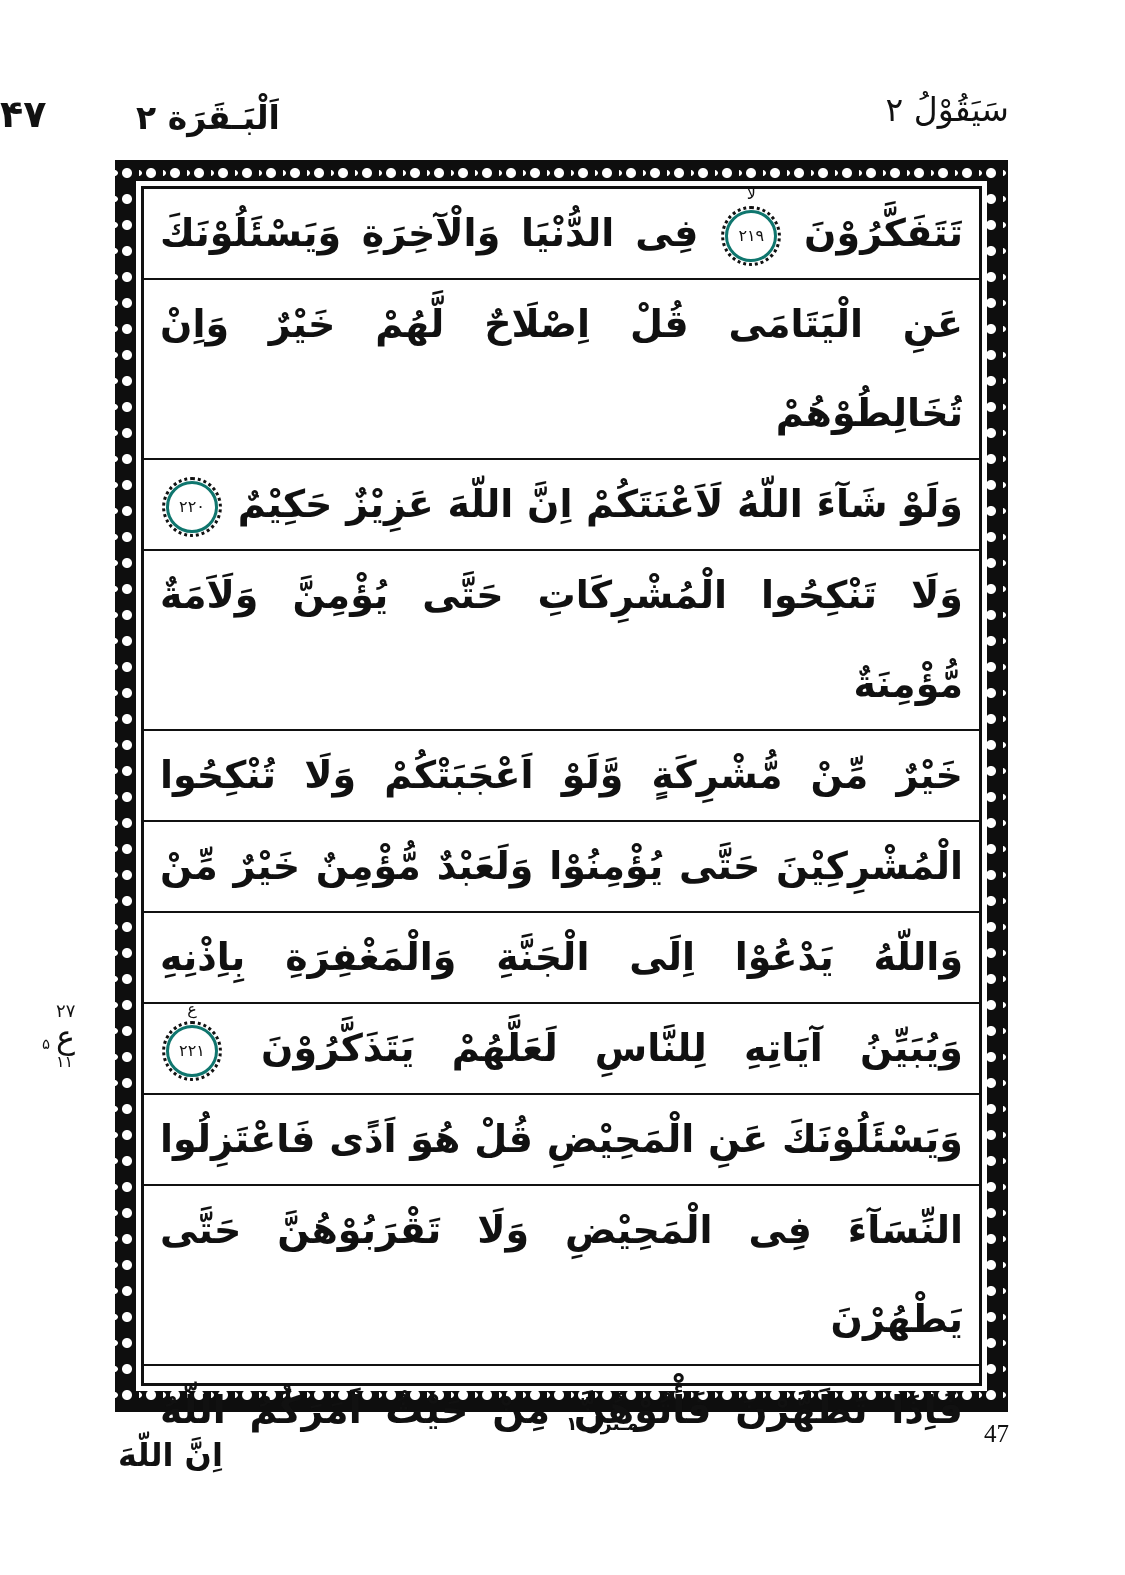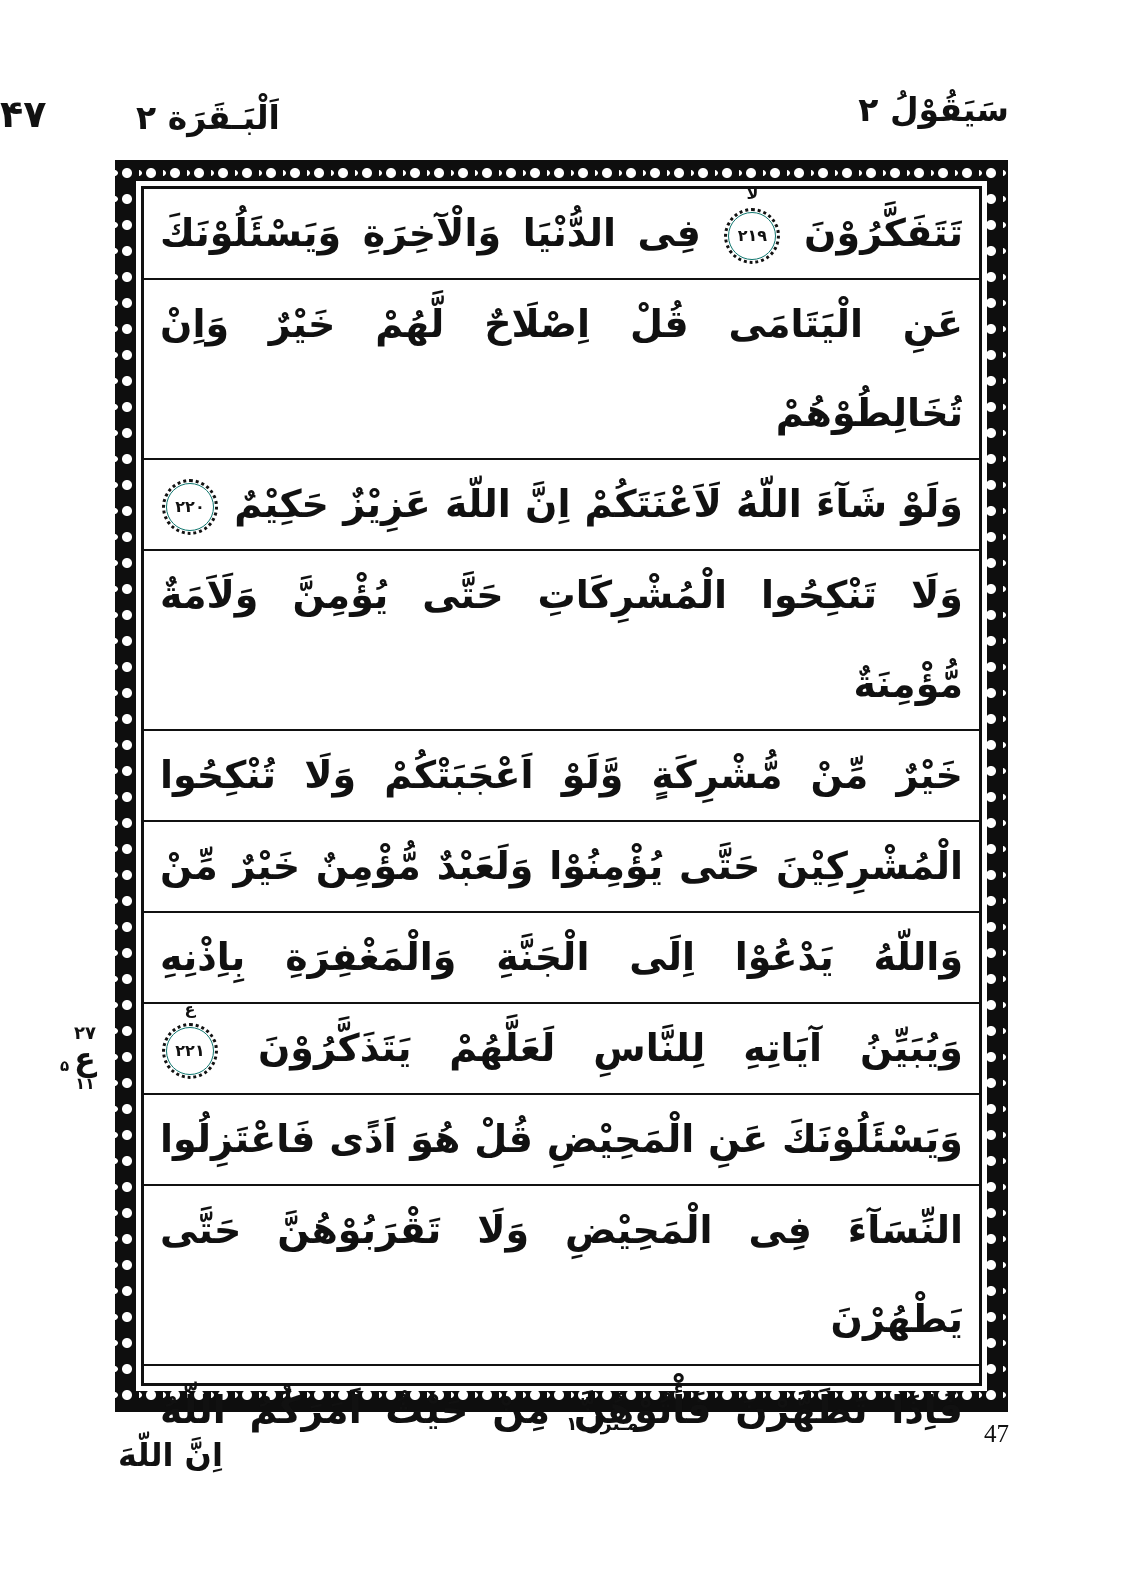--- a/index.html
+++ b/index.html
@@ -7,21 +7,21 @@
     position:relative;
     width:1125px;height:1575px;
     background:#ffffff;
     font-family:"DejaVu Sans",sans-serif;
     color:#111;
     overflow:hidden;
   }
   
   .hdr-surah{position:absolute;left:136px;top:98px;font-size:33px;font-weight:bold;direction:rtl;}
   .hdr-num{position:absolute;left:0;right:0;top:92px;text-align:left;font-size:38px;font-weight:bold;}
-  .hdr-juz{position:absolute;right:116px;top:90px;font-size:33px;font-weight:bold;direction:rtl;}
+  .hdr-juz{position:absolute;right:116px;top:90px;font-size:33px;font-weight:normal;direction:rtl;}
   
   .frame{
     position:absolute;left:115px;top:160px;width:893px;height:1252px;
     box-sizing:border-box;padding:26px;
     background-color:#0e0e0e;
     background-image:
       radial-gradient(circle at 50% 50%, #ffffff 4.5px, rgba(255,255,255,0) 5.5px),
       radial-gradient(circle at 0% 50%, #ffffff 2.5px, rgba(255,255,255,0) 3.2px);
     background-size:24px 26px, 24px 26px;
   }
@@ -43,36 +43,36 @@
     font-size:38px;
     font-weight:bold;
     line-height:89px;
     white-space:normal;
   }
   .row:last-child{border-bottom:none;}
   
   .medallion{
     display:inline-block;
     width:46px;height:46px;line-height:46px;
-    border:1px solid #0f766e;border-radius:50%;
+    border:3px solid #0f766e;border-radius:50%;
     outline:3px dotted #111;outline-offset:1px;
     text-align:left;text-align-last:center;
-    font-size:16px;font-weight:bold;
+    font-size:16px;font-weight:normal;
     vertical-align:middle;
     position:relative;
     margin:0 6px;
   }
   .medallion .sign{
     position:absolute;top:-27px;left:50%;transform:translateX(-50%);
     font-size:16px;line-height:1;white-space:nowrap;
   }
   
   .margin-note{
-    position:absolute;left:56px;top:1024px;width:58px;
-    text-align:center;font-weight:bold;direction:rtl;line-height:1.05;
+    position:absolute;left:56px;top:1002px;width:58px;
+    text-align:left;font-weight:normal;direction:rtl;line-height:1.05;
   }
   .mn-top{font-size:18px;}
   .mn-ain{font-size:32px;position:relative;display:inline-block;}
   .mn-five{font-size:15px;position:absolute;left:-14px;bottom:2px;}
   .mn-bottom{font-size:16px;letter-spacing:2px;}
   
   .ft-catch{position:absolute;left:118px;top:1408px;font-size:32px;font-weight:bold;direction:rtl;margin-top:28px;}
   .ft-manzil{position:absolute;left:566px;top:1412px;font-size:19px;font-weight:bold;direction:rtl;}
   .ft-page{position:absolute;right:116px;top:1420px;font-size:25px;font-family:"Liberation Serif","DejaVu Serif",serif;}
 </style>

